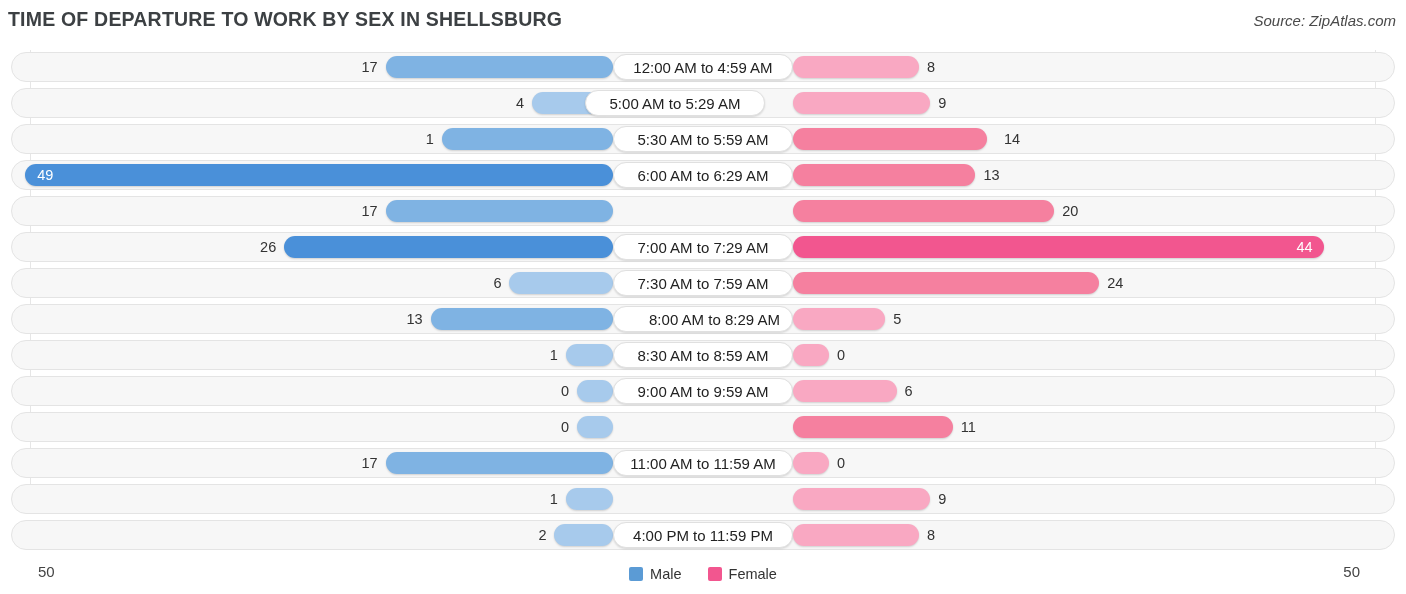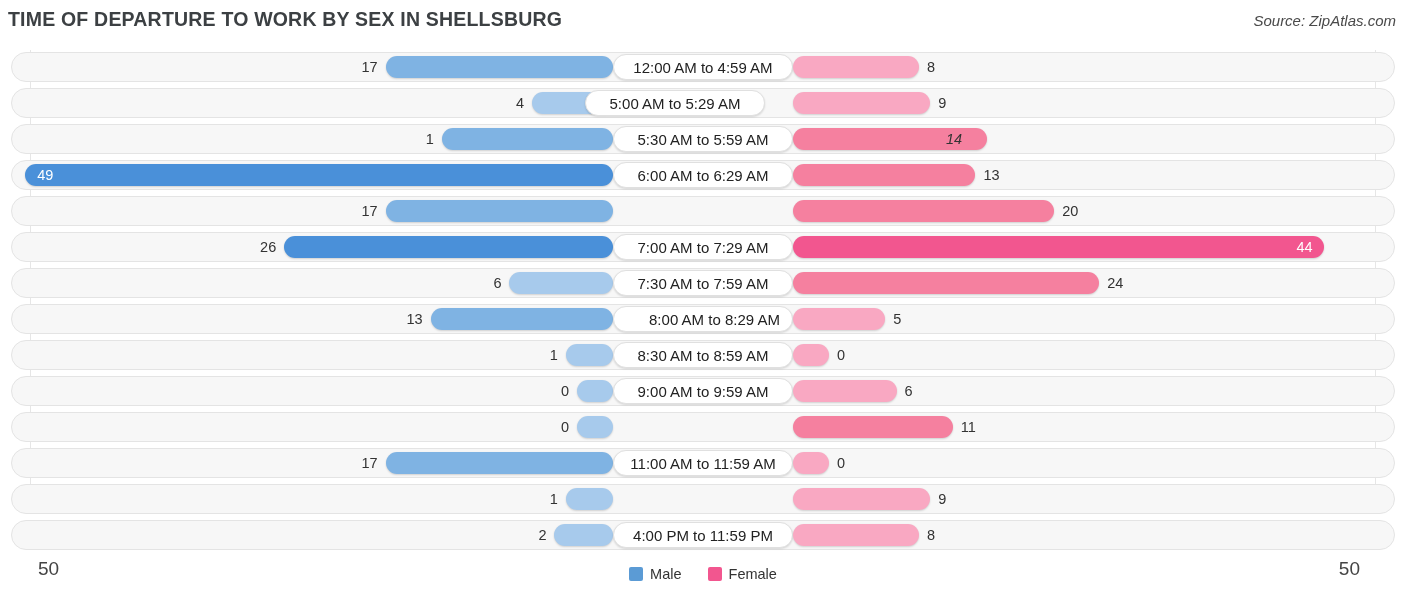--- a/index.html
+++ b/index.html
@@ -61,21 +61,21 @@
     border: 1px solid #e0e0e0;
     border-radius: 13px;
     box-shadow: 0 1px 2px rgba(0,0,0,.13);
     display: flex; align-items: center; justify-content: center;
     font-size: 15px; color: #222; white-space: nowrap;
   }
 
   
   .axis-label {
     position: absolute; bottom: 14px;
-    font-size: 19px; color: #444;
+    font-size: 15px; color: #444;
   }
   .axis-left  { left: 38px; }
   .axis-right { right: 46px; }
 
   .legend {
     position: absolute; bottom: 12px; left: 0; width: 1406px;
     display: flex; align-items: center; justify-content: center; gap: 26px;
   }
   .legend-item { display: flex; align-items: center; gap: 7px; }
   .legend-swatch { width: 14px; height: 14px; border-radius: 2px; display: inline-block; }
@@ -108,21 +108,21 @@
         <div class="center-pill" style="left: 585px; width: 180px;">5:00 AM to 5:29 AM</div>
         <div class="bar female" style="left: 793px; width: 137.34px; background: rgb(249, 168, 194);"></div>
         <div class="val" style="left: 938.34px;">9</div>
       </div>
       <div class="row" style="top: 74px;"></div>
       <div class="bar-layer" style="position: absolute; top: 74px;">
         <div class="bar male" style="left: 441.88px; width: 171.12px; background: rgb(127, 179, 227);"></div>
         <div class="val" style="right: 972.12px;">1</div>
         <div class="center-pill" style="left: 613px; width: 180px;">5:30 AM to 5:59 AM</div>
         <div class="bar female" style="left: 793px; width: 193.64px; background: rgb(245, 128, 159);"></div>
-        <div class="val" style="left: 946px; font-style: italic;">14</div>
+        <div class="val" style="left: 1004px;">14</div>
       </div>
       <div class="row" style="top: 110px;"></div>
       <div class="bar-layer" style="position: absolute; top: 110px;">
         <div class="bar male" style="left: 25.26px; width: 587.74px; background: rgb(74, 144, 217);"></div>
         <div class="val inside" style="left: 37.26px;">49</div>
         <div class="center-pill" style="left: 613px; width: 180px;">6:00 AM to 6:29 AM</div>
         <div class="bar female" style="left: 793px; width: 182.38px; background: rgb(245, 128, 159);"></div>
         <div class="val" style="left: 983.38px;">13</div>
       </div>
       <div class="row" style="top: 146px;"></div>

